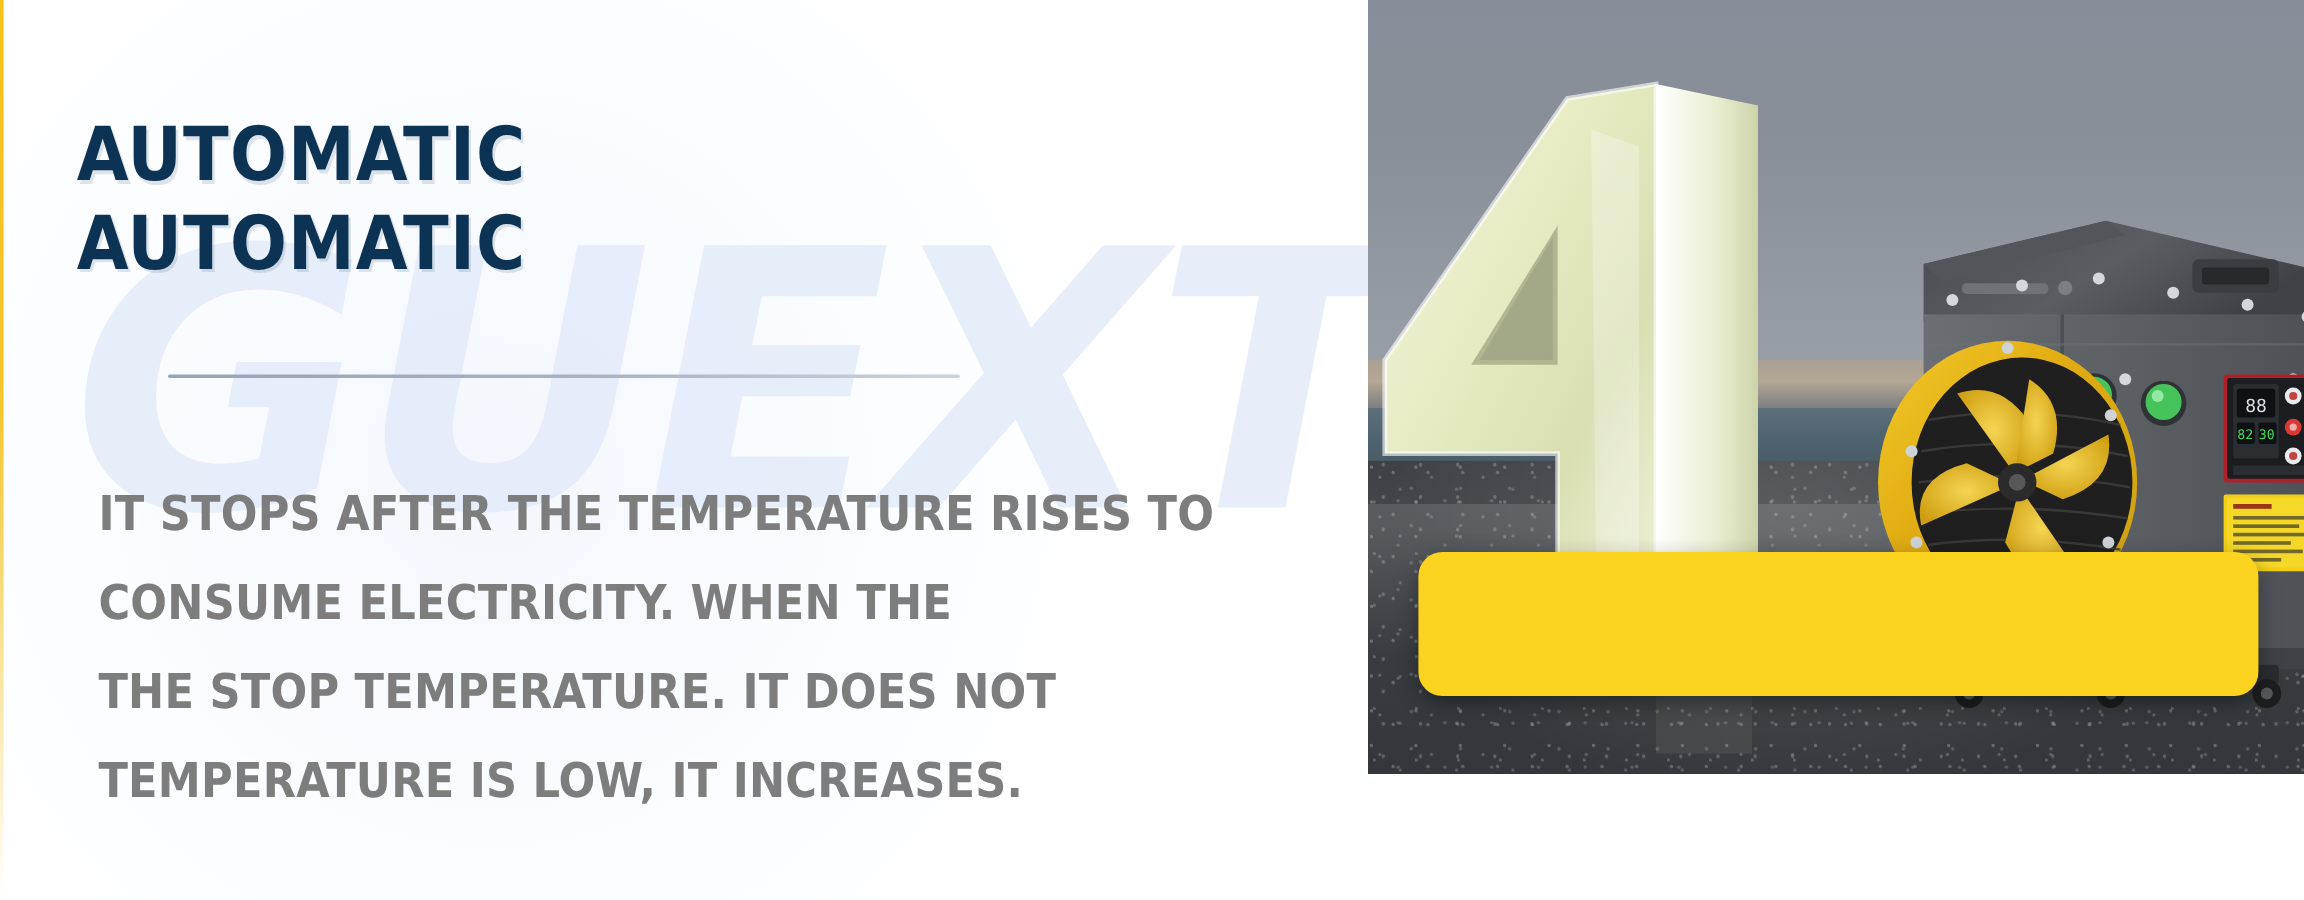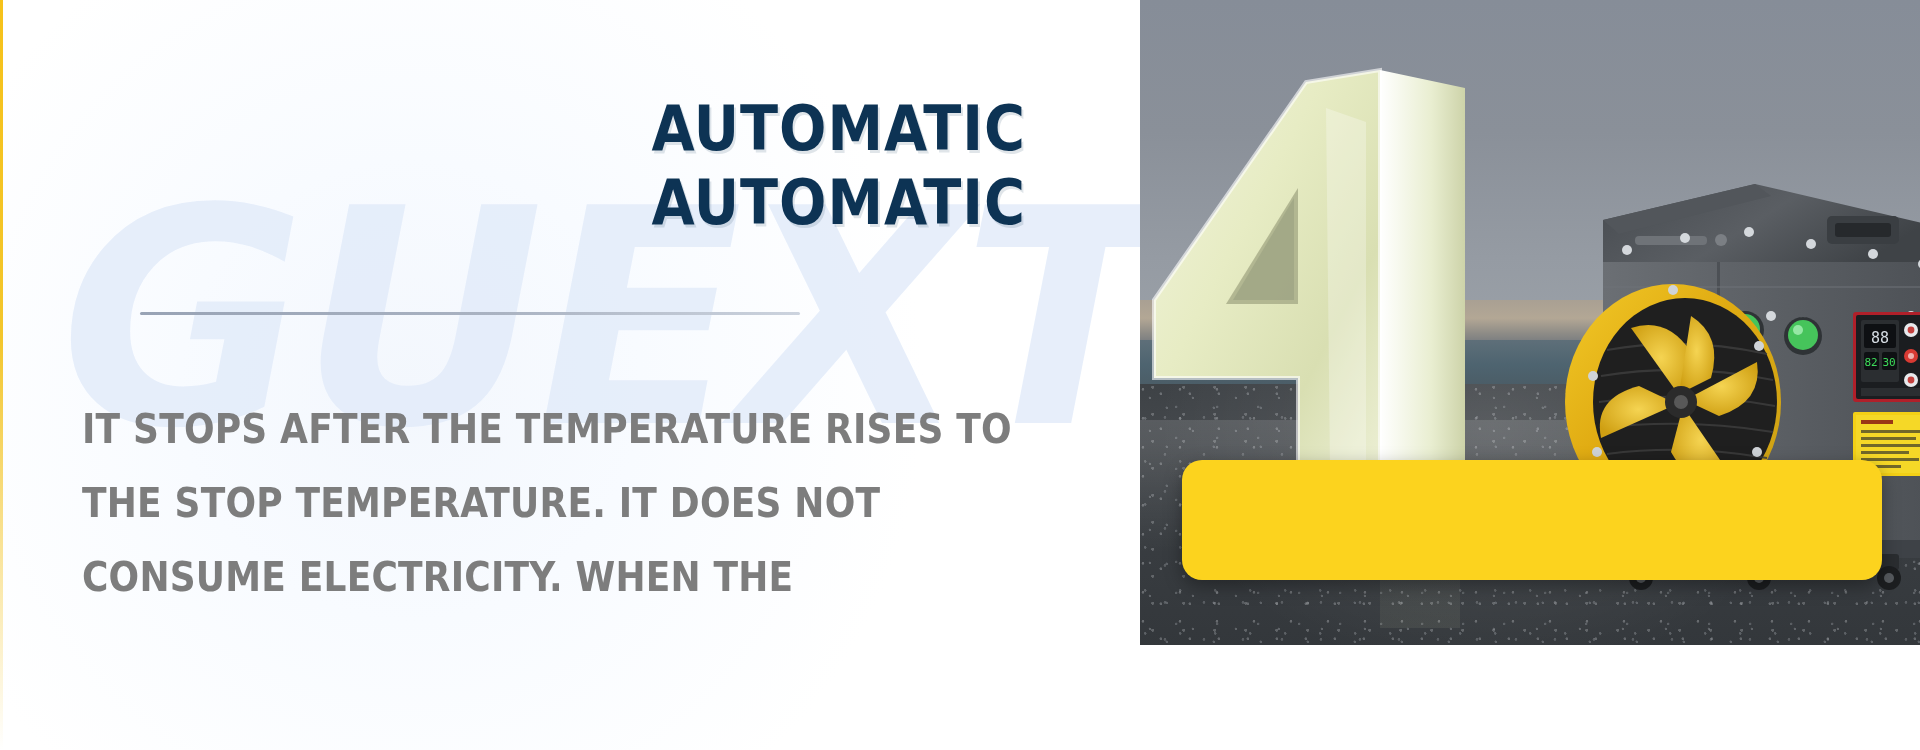--- a/index.html
+++ b/index.html
@@ -50,21 +50,21 @@
     position:absolute;left:14px;top:78px;width:44px;height:44px;
   }
   .chev-left svg{display:block;}
   .step-number{
     position:absolute;left:62px;top:-6px;
     font-size:140px;line-height:140px;font-weight:900;letter-spacing:-4px;
     color:#0a0a0a;font-family:"DejaVu Sans", sans-serif;
     text-shadow:5px 7px 0 rgba(16,40,66,.10);
   }
   .title-block{
-    flex:1 1 auto;padding-top:4px;text-align:right;padding-right:48px;
+    flex:1 1 auto;padding-top:4px;text-align:left;padding-right:48px;
   }
   .title-line{
     display:block;color:#0d3354;
     font-family:"DejaVu Sans Condensed","Liberation Sans Narrow","Liberation Sans", sans-serif;
     font-weight:900;font-size:62px;line-height:74px;letter-spacing:1px;
     text-shadow:2px 3px 0 rgba(13,51,84,.13);
   }
   .divider{
     position:absolute;left:140px;top:312px;width:660px;height:3px;
     background:linear-gradient(90deg,#98a3b5 0%, #aab3c2 55%, #ccd3de 100%);
@@ -156,22 +156,23 @@
           <span class="title-line">AUTOMATIC</span>
           <span class="title-line">AUTOMATIC</span>
         </div>
 
       </div>
 
       <div class="divider"></div>
 
       <div class="body-copy">
         <span>IT STOPS AFTER THE TEMPERATURE RISES TO</span>
+        <span>CONSUME ELECTRICITY. WHEN THE</span>
         <span>THE STOP TEMPERATURE. IT DOES NOT</span>
-        <span>CONSUME ELECTRICITY. WHEN THE</span>
+        <span>TEMPERATURE IS LOW, IT INCREASES.</span>
       </div>
 
     </div>
   </div>
 
   <div class="right-panel">
 
     <div class="scene-sky"></div>
     <div class="scene-horizon"></div>
     <div class="scene-water"></div>

